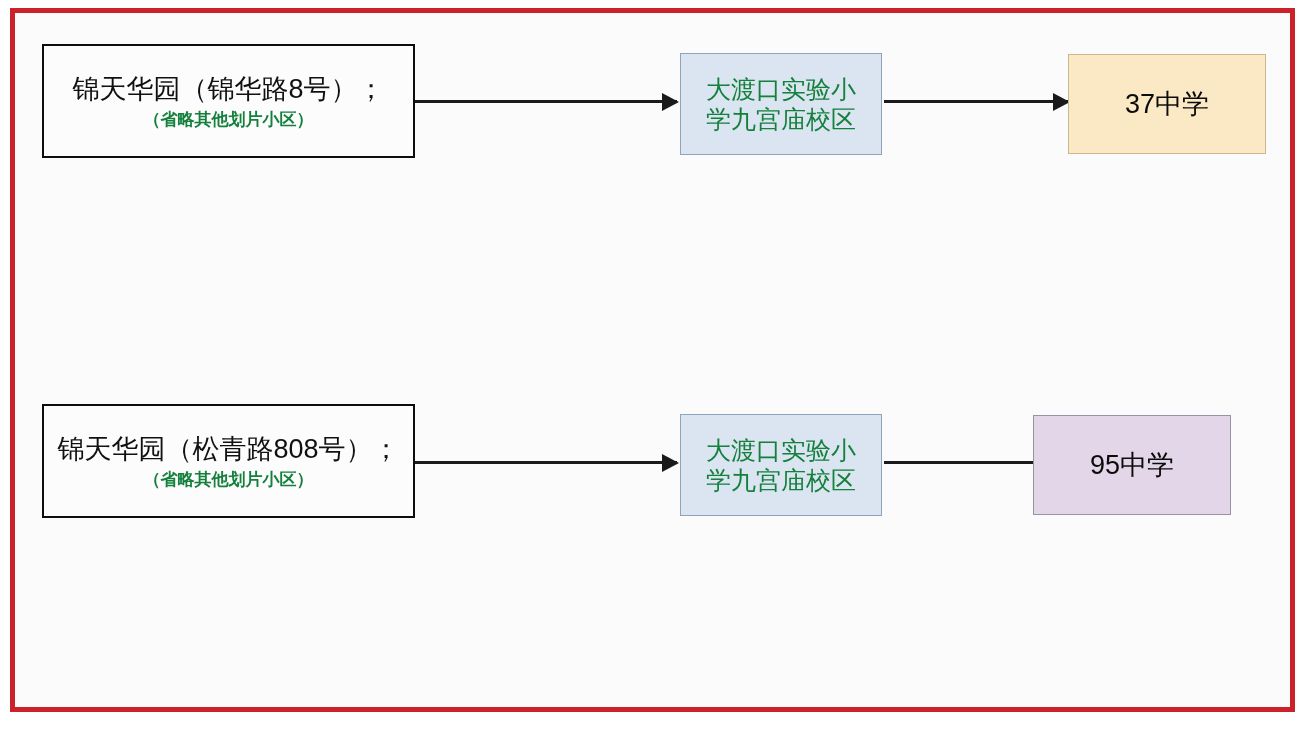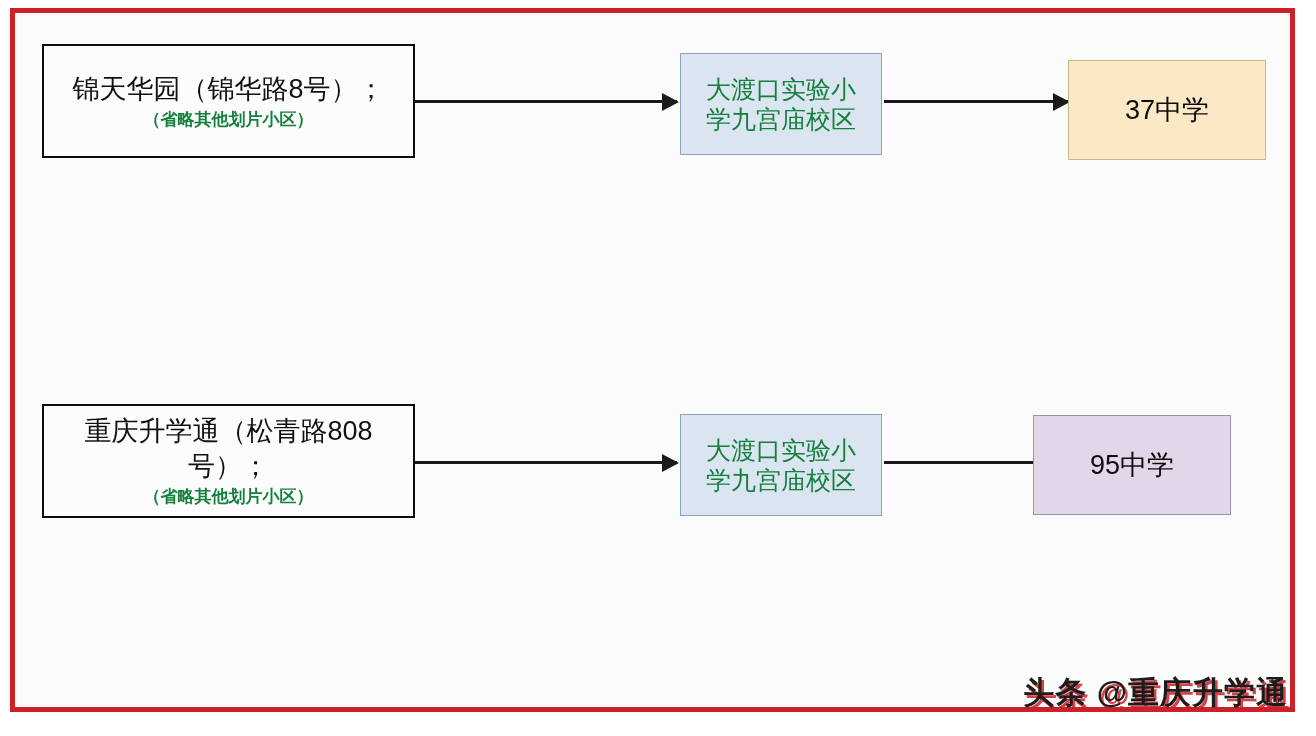--- a/index.html
+++ b/index.html
@@ -159,40 +159,39 @@
 
   <div class="node node-school" style="left:680px; top:53px; width:202px; height:102px;">
     <div class="school-label">
       <span>大渡口实验小</span><br>
       <span>学九宫庙校区</span>
     </div>
   </div>
 
   <div class="arrow" style="left:884px; top:100px; width:184px;"></div>
 
-  <div class="node node-middle fill-cream" style="left:1068px; top:60px; width:198px; height:100px;">
+  <div class="node node-middle fill-cream" style="left:1068px; top:54px; width:198px; height:100px;">
     <div class="middle-label">37中学</div>
   </div>
 
   <div class="node node-community" style="left:42px; top:404px; width:373px; height:114px;">
-    <div class="community-main">重庆升学通（松青路808号）；</div>
+    <div class="community-main">锦天华园（松青路808号）；</div>
     <div class="community-sub">（省略其他划片小区）</div>
   </div>
 
   <div class="arrow" style="left:415px; top:461px; width:262px;"></div>
 
   <div class="node node-school" style="left:680px; top:414px; width:202px; height:102px;">
     <div class="school-label">
       <span>大渡口实验小</span><br>
       <span>学九宫庙校区</span>
     </div>
   </div>
 
   <div class="arrow" style="left:884px; top:461px; width:184px;"></div>
 
   <div class="node node-middle fill-lavender" style="left:1033px; top:415px; width:198px; height:100px;">
     <div class="middle-label">95中学</div>
   </div>
 
 
-  <div id="watermark">头条 @重庆升学通</div>
 
 </div>
 
 </body></html>

